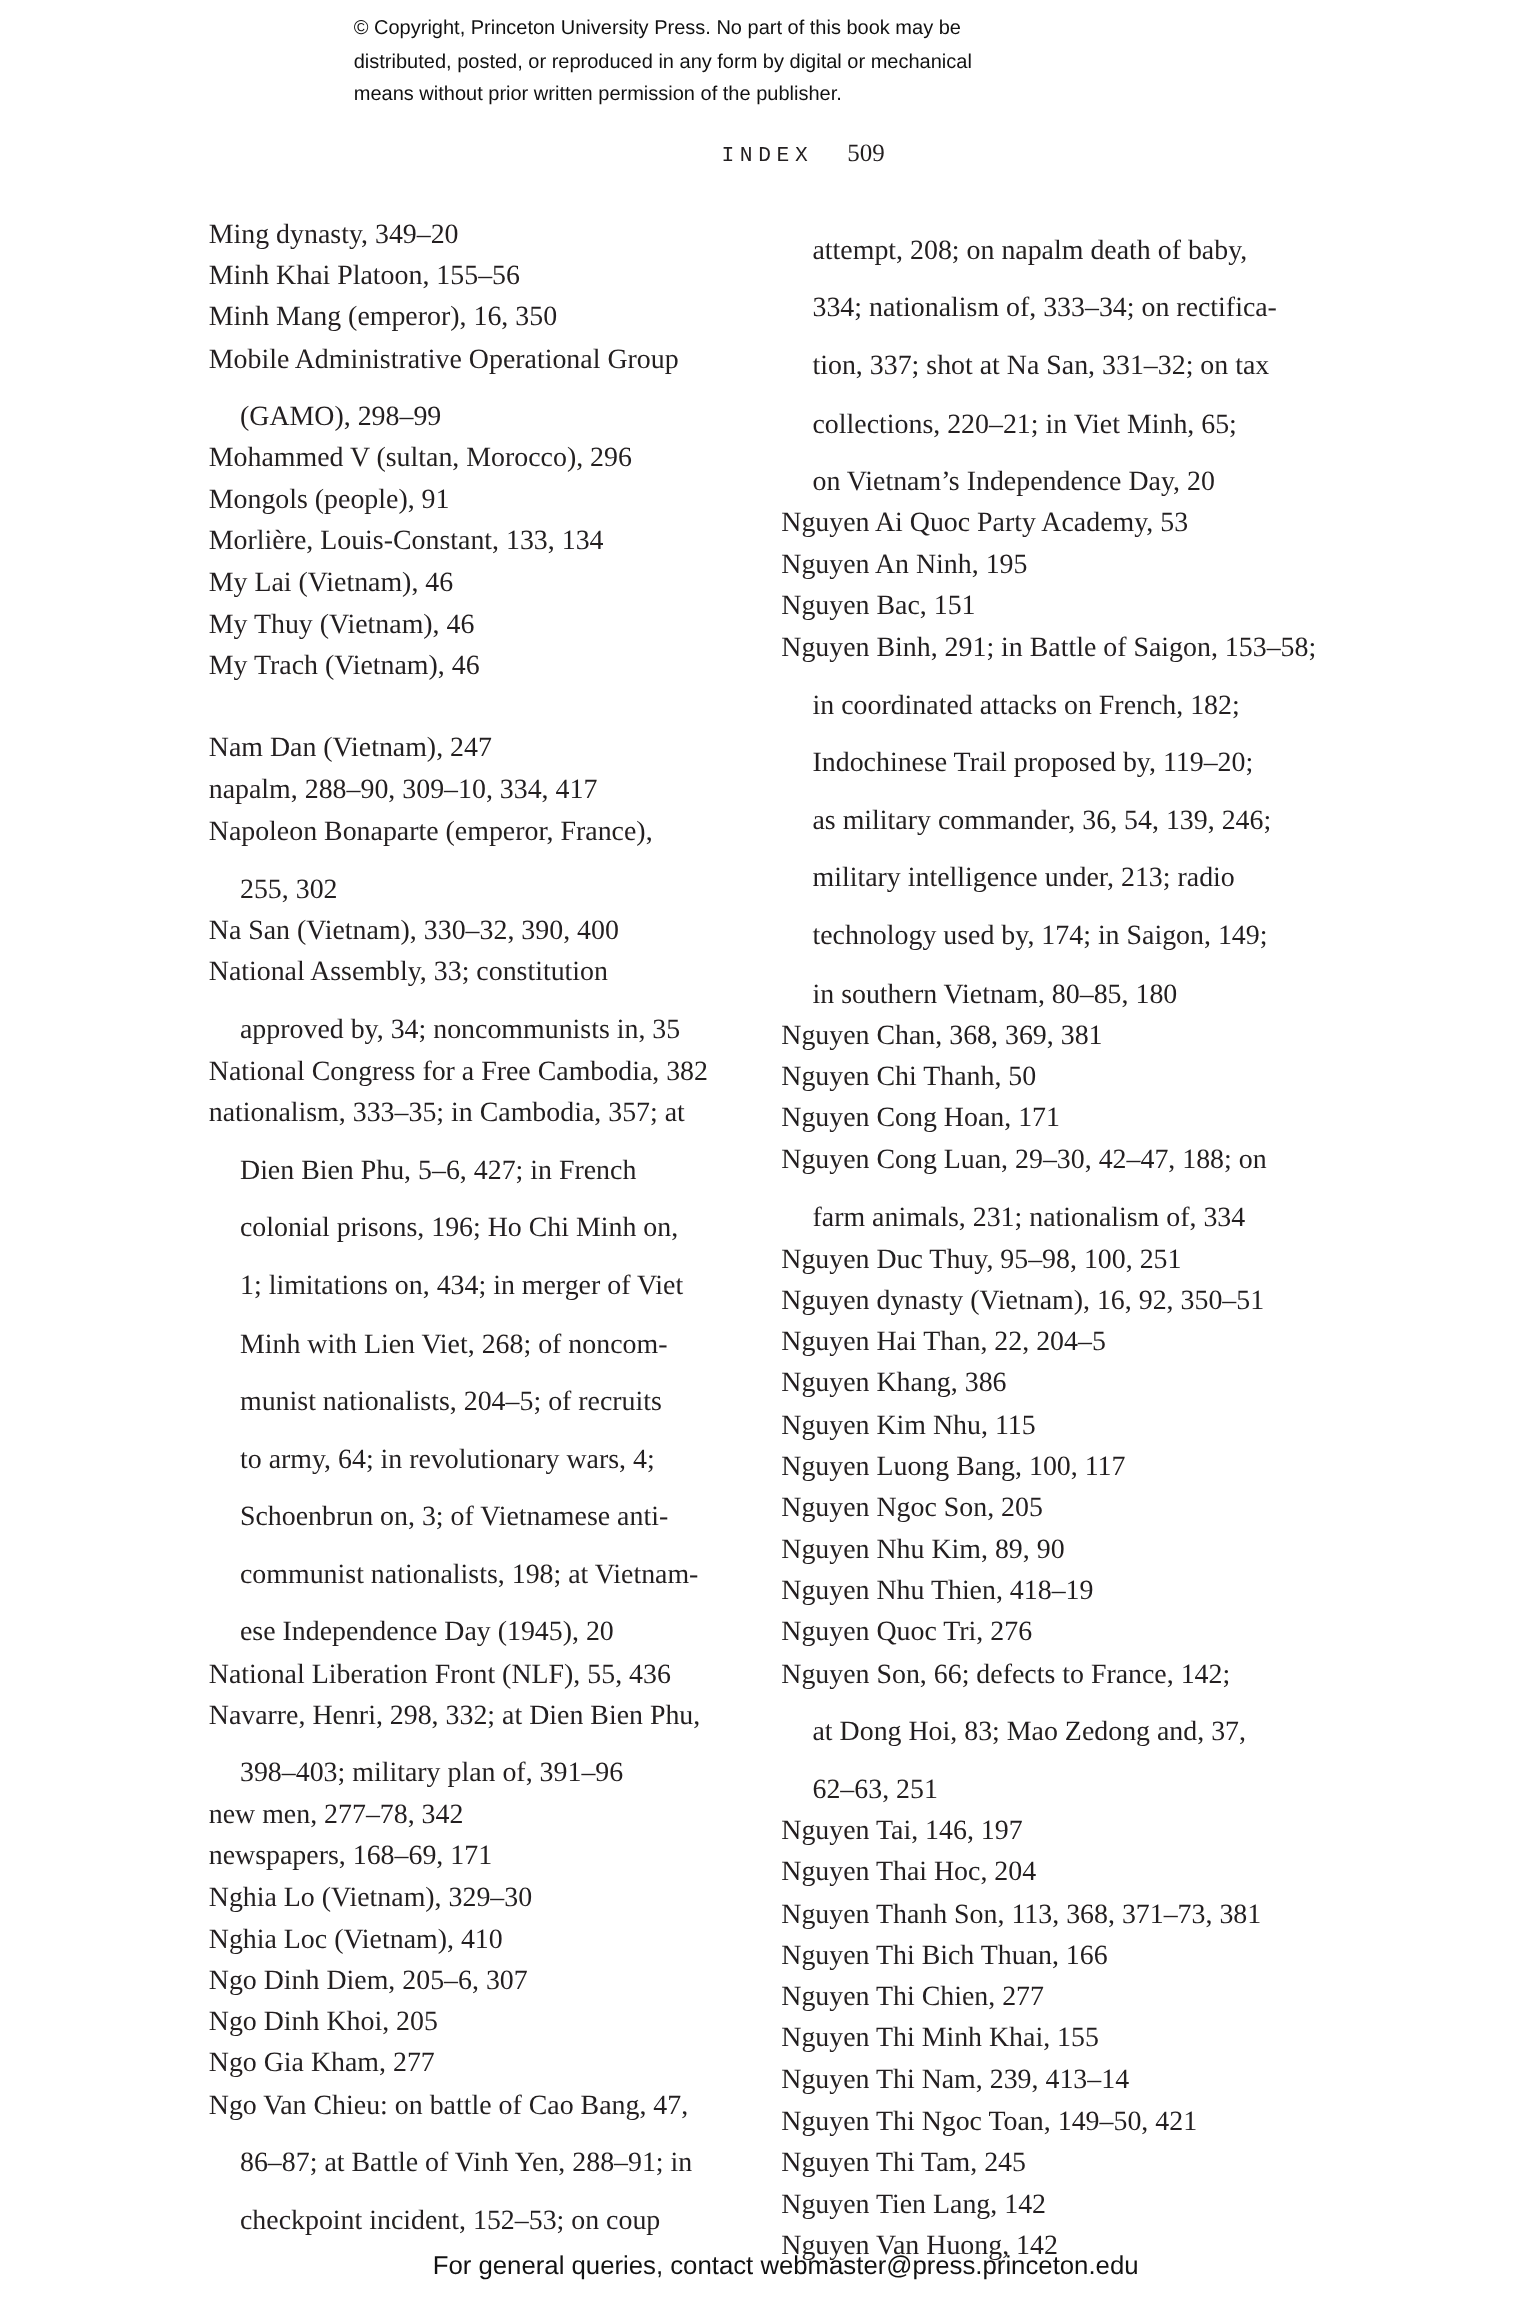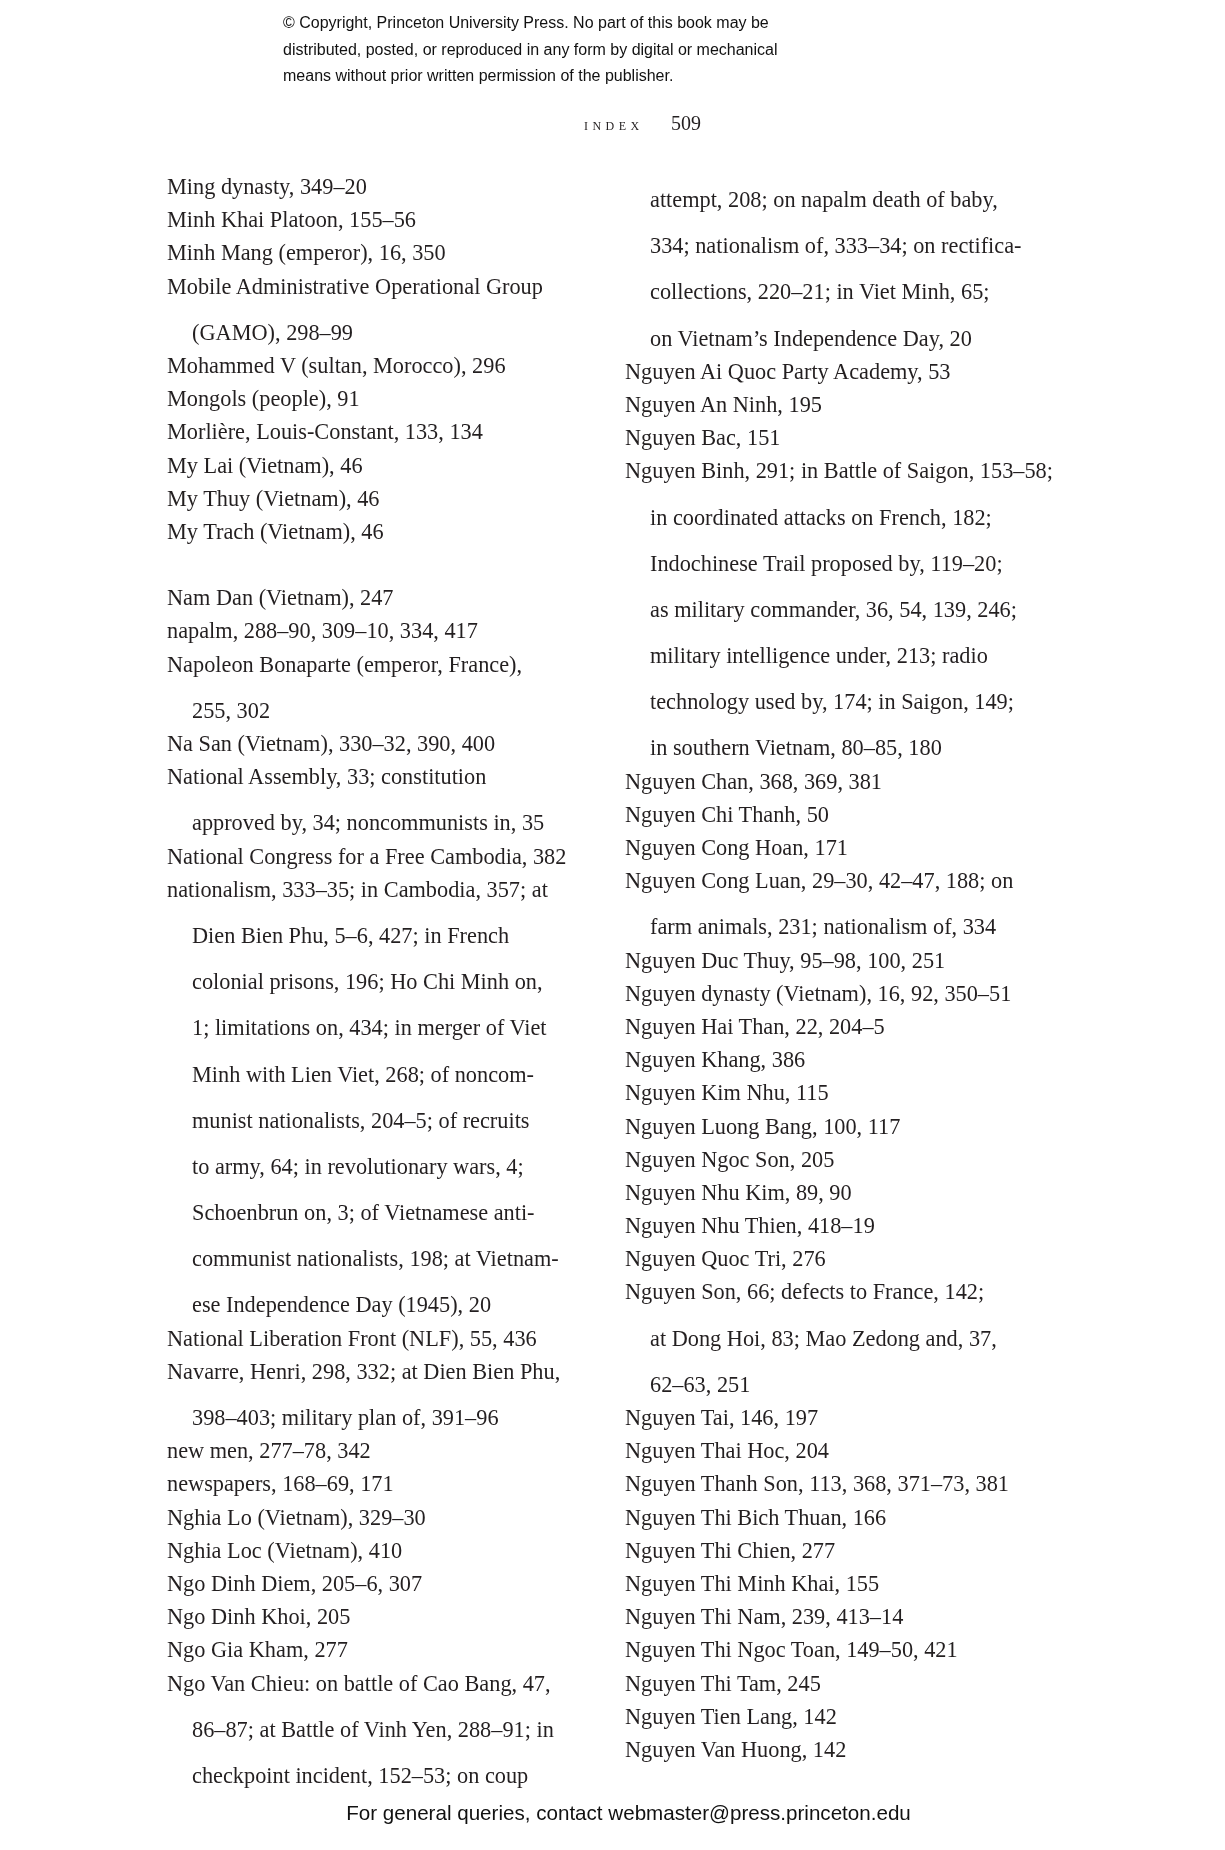--- a/index.html
+++ b/index.html
@@ -8,21 +8,21 @@
     position: absolute; left: 283px; top: 10px; width: 720px;
     font-family: "Liberation Sans", sans-serif; font-size: 16px; line-height: 26.5px;
     color: #111111;
   }
   .copyright div { white-space: nowrap; }
   .running-head {
     position: absolute; top: 112px; left: 0; width: 1225px; text-align: center;
     font-family: "Liberation Serif", serif; font-size: 17px; color: #231f20;
     padding-left: 60px; box-sizing: border-box;
   }
-  .running-head .label { letter-spacing: 4.5px; font-size: 12px; }
+  .running-head .label { letter-spacing: 4.5px; font-size: 17px; font-family: Liberation Mono, monospace; }
   .running-head .page { margin-left: 23px; font-size: 20px; }
   .column {
     position: absolute; top: 170px; width: 430px;
     font-family: "Liberation Serif", serif; font-size: 22.3px; line-height: 33.2px;
     color: #231f20;
   }
   .col-left { left: 167px; }
   .col-right { left: 625px; }
   .line { white-space: nowrap; height: 33.2px; }
   .line.indent { padding-left: 25px; margin-top: 13px; }
@@ -88,20 +88,21 @@
     <div class="line">Ngo Dinh Diem, 205–6, 307</div>
     <div class="line">Ngo Dinh Khoi, 205</div>
     <div class="line">Ngo Gia Kham, 277</div>
     <div class="line">Ngo Van Chieu: on battle of Cao Bang, 47,</div>
     <div class="line indent">86–87; at Battle of Vinh Yen, 288–91; in</div>
     <div class="line indent">checkpoint incident, 152–53; on coup</div>
   </div>
 <div class="column col-right" id="col-right">
     <div class="line indent">attempt, 208; on napalm death of baby,</div>
     <div class="line indent">334; nationalism of, 333–34; on rectifica-</div>
+    <div class="line indent">tion, 337; shot at Na San, 331–32; on tax</div>
     <div class="line indent">collections, 220–21; in Viet Minh, 65;</div>
     <div class="line indent">on Vietnam’s Independence Day, 20</div>
     <div class="line">Nguyen Ai Quoc Party Academy, 53</div>
     <div class="line">Nguyen An Ninh, 195</div>
     <div class="line">Nguyen Bac, 151</div>
     <div class="line">Nguyen Binh, 291; in Battle of Saigon, 153–58;</div>
     <div class="line indent">in coordinated attacks on French, 182;</div>
     <div class="line indent">Indochinese Trail proposed by, 119–20;</div>
     <div class="line indent">as military commander, 36, 54, 139, 246;</div>
     <div class="line indent">military intelligence under, 213; radio</div>

